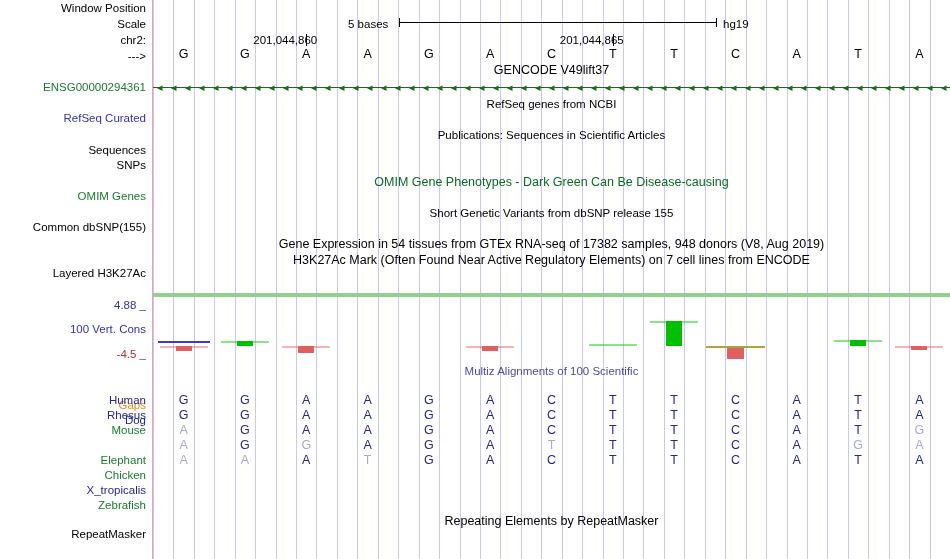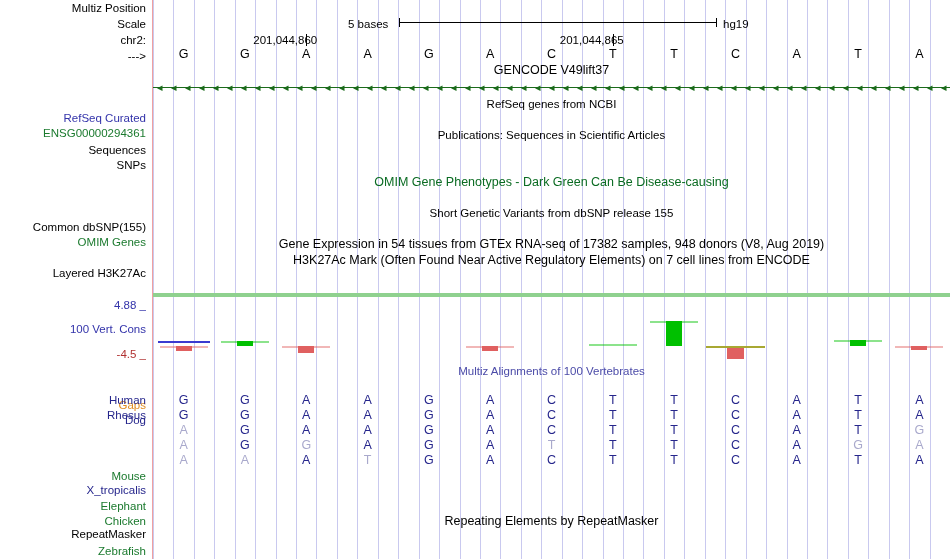--- a/index.html
+++ b/index.html
@@ -24,21 +24,21 @@
     position:absolute;
     right:4px;
     text-align:right;
     white-space:nowrap;
     font-size:11.5px;
     line-height:12px;
   }
   .c-black{color:#000000;}
   .c-blue{color:#3333aa;}
   .c-navy{color:#26268c;}
-  .c-green{color:#1b7a2e;margin-top:46px;}
+  .c-green{color:#1b7a2e;}
   .c-dgreen{color:#0a6b22;}
   .c-orange{color:#e08a1e;margin-top:20px;}
   .c-red{color:#b03030;}
   .c-purple{color:#4b4ba8;}
 
   
   #panel{
     position:absolute;
     left:153px; top:0;
     width:797px; height:559px;
@@ -140,21 +140,21 @@
   .cons-feat{position:absolute;}
   .cons-line{position:absolute;height:1.6px;}
   .cons-blk{position:absolute;}
 </style>
 </head>
 <body>
 
 <div id="browser">
 
   <div class="lbl-col">
-    <div class="row c-black" style="top:2px;">Multiz Position</div>
+    <div class="row c-black" style="top:2px;">Window Position</div>
     <div class="row c-black" style="top:18px;">Scale</div>
     <div class="row c-black" style="top:34px;">chr2:</div>
     <div class="row c-black" style="top:50px;">---&gt;</div>
 
     <div class="row c-green" style="top:81px;">ENSG00000294361</div>
     <div class="row c-blue" style="top:112px;">RefSeq Curated</div>
     <div class="row c-black" style="top:144px;">Sequences</div>
     <div class="row c-black" style="top:159px;">SNPs</div>
     <div class="row c-green" style="top:190px;">OMIM Genes</div>
     <div class="row c-black" style="top:221px;">Common dbSNP(155)</div>
@@ -367,21 +367,21 @@
           <div class="cons-blk" style="left: 15.7806px; width: 16.2588px; top: 28.15px; height: 5.85px; background: rgb(0, 192, 0);"></div>
         </div>
         <div class="cons-feat" style="left: 742.436px; top: 0px; width: 47.82px; height: 48px;">
           <div class="cons-line" style="left: 0px; width: 100%; top: 34px; background: rgb(224, 96, 96); opacity: 0.45;"></div>
           <div class="cons-blk" style="left: 15.7806px; width: 16.2588px; top: 34px; height: 3.9px; background: rgb(224, 96, 96);"></div>
         </div>
         <div class="cons-line" style="left: 4.59808px; width: 52.1115px; top: 29px; background: rgb(58, 58, 208);"></div>
         <div class="cons-line" style="left: 553.302px; width: 58.2423px; top: 34px; background: rgb(168, 168, 50);"></div>
       </div>
 
-    <div class="ctitle c-purple" style="top:365px;">Multiz Alignments of 100 Vertebrates</div>
+    <div class="ctitle c-purple" style="top:365px;">Multiz Alignments of 100 Scientific</div>
 
     <div id="alnrows">
         <div class="base nv" style="left: 30.6538px; top: 394px;">G</div>
         <div class="base nv" style="left: 91.9615px; top: 394px;">G</div>
         <div class="base nv" style="left: 153.269px; top: 394px;">A</div>
         <div class="base nv" style="left: 214.577px; top: 394px;">A</div>
         <div class="base nv" style="left: 275.885px; top: 394px;">G</div>
         <div class="base nv" style="left: 337.192px; top: 394px;">A</div>
         <div class="base nv" style="left: 398.5px; top: 394px;">C</div>
         <div class="base nv" style="left: 459.808px; top: 394px;">T</div>

